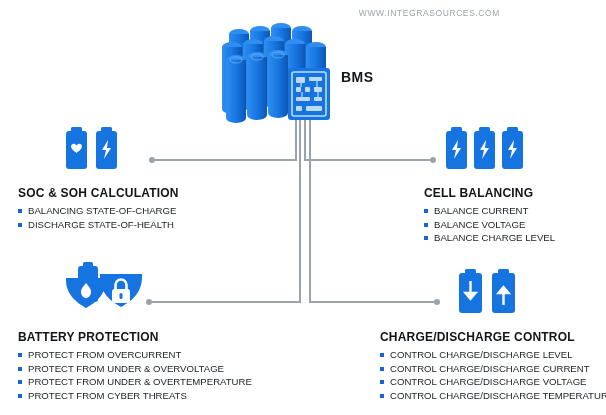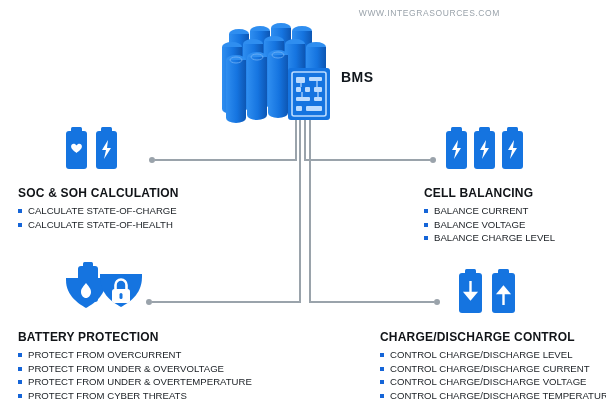--- a/index.html
+++ b/index.html
@@ -226,22 +226,22 @@
       <rect x="498" y="269" width="11" height="5" rx="1.5" fill="#1574e0"></rect>
       <path d="M503.5 305 v-14 M503.5 287 l-5 6 h10 z" stroke="#ffffff" stroke-width="2.4" fill="#ffffff"></path>
     </g>
   </svg>
 
   <div class="bms-label">BMS</div>
 
   <div class="block" style="left:18px; top:186px;">
     <div class="title">SOC &amp; SOH CALCULATION</div>
     <ul class="bullets">
-      <li>CALCULATE STATE-OF-CHARGE</li>
-      <li>CALCULATE STATE-OF-HEALTH</li>
+      <li>BALANCING STATE-OF-CHARGE</li>
+      <li>DISCHARGE STATE-OF-HEALTH</li>
     </ul>
   </div>
 
   <div class="block" style="left:424px; top:186px;">
     <div class="title">CELL BALANCING</div>
     <ul class="bullets">
       <li>BALANCE CURRENT</li>
       <li>BALANCE VOLTAGE</li>
       <li>BALANCE CHARGE LEVEL</li>
     </ul>

